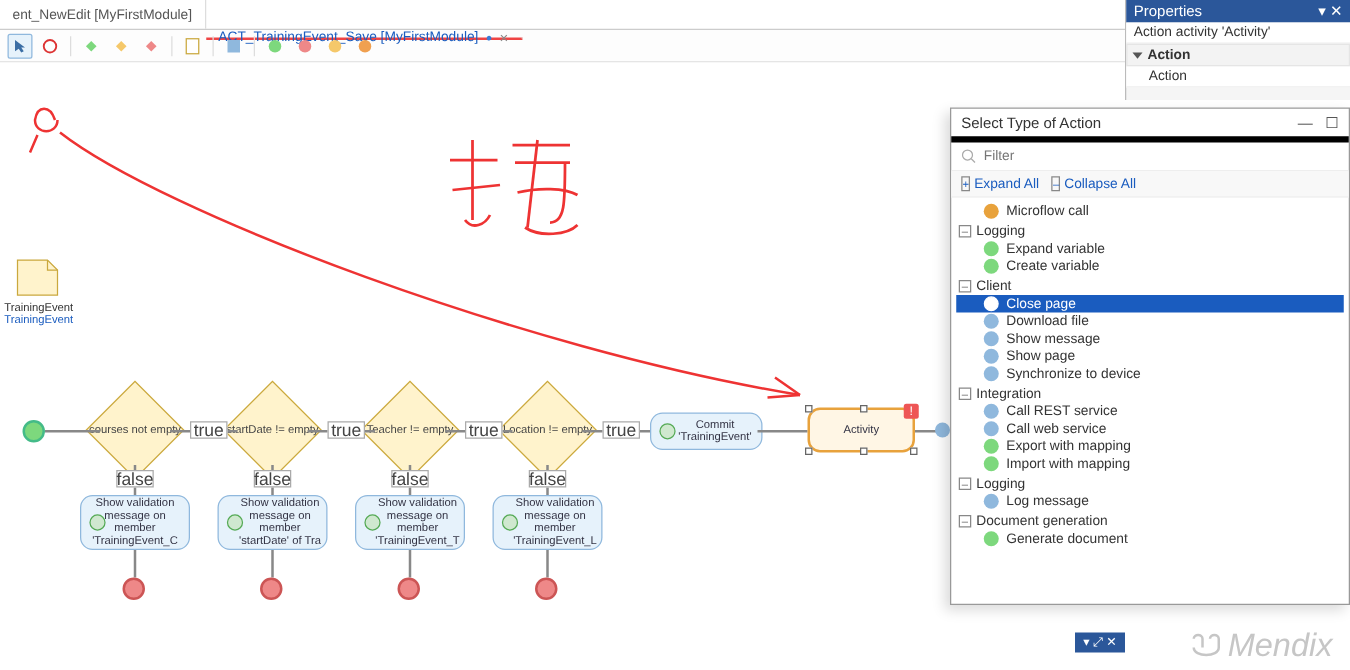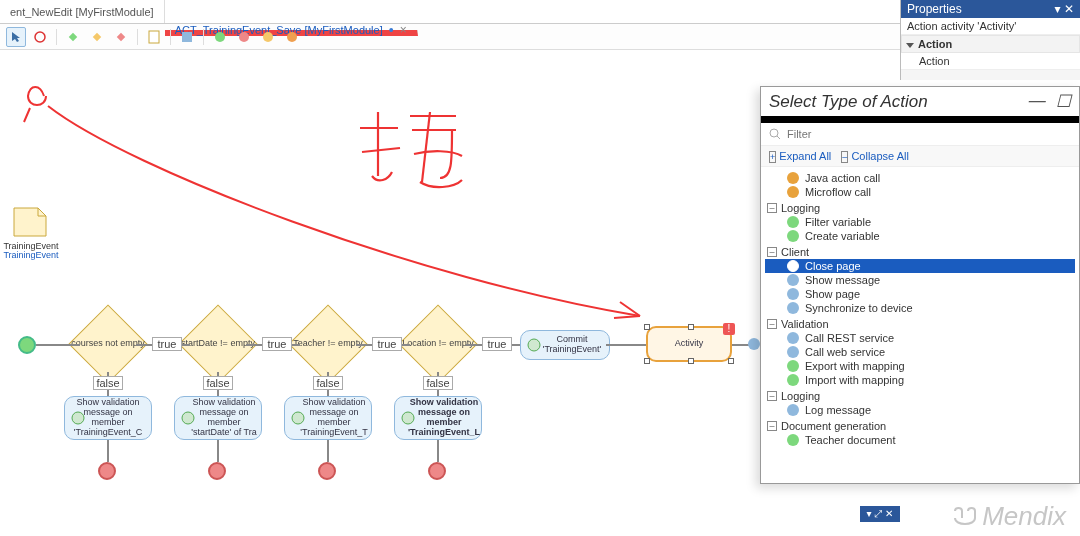--- a/index.html
+++ b/index.html
@@ -1,21 +1,21 @@
 <!DOCTYPE html>
 <html><head>
 <meta charset="utf-8">
 <style>
   * { box-sizing: border-box; font-family: "Segoe UI", Tahoma, sans-serif; }
   body { margin:0; width:1080px; height:536px; background:#fff; overflow:hidden; position:relative; font-size:11px; color:#333; }
   
   
   .tabs { display:flex; height:24px; background:#fff; border-bottom:1px solid #ccc; }
   .tab { display:flex; align-items:center; padding:0 10px; border-right:1px solid #ddd; gap:6px; font-size:11px; cursor:pointer;}
-  .tab.active { background:#fff; border-bottom:6px solid #ef4444; color:#000;margin-top:30px;}
+  .tab.active { background:#fff; border-bottom:2px solid #ef4444; color:#000;margin-top:30px;}
   .tab.inactive { color:#555;}
   .tab .close { color:#888; font-size:12px;}
   .tab .dirty { color:#3a7bd5; font-size:14px;}
   
   
   .toolbar { display:flex; align-items:center; height:26px; border-bottom:1px solid #ddd; padding:0 6px; gap:4px; background:#fdfdfd;}
   .tbtn { width:20px; height:20px; display:flex; align-items:center; justify-content:center; border-radius:2px; }
   .sep { width:1px; height:16px; background:#ddd; margin:0 2px;}
   .zoom-area { margin-left:auto; display:flex; align-items:center; gap:4px; color:#555;}
   .zoom-drop { width:14px; height:14px; border:1px solid #ccc; display:flex; align-items:center; justify-content:center;}
@@ -34,30 +34,30 @@
   
   .start-dot, .end-dot { position:absolute; width:18px; height:18px; border-radius:50%; border:2px solid #4b8; background:#7dd87d;}
   .end-dot { border-color:#c55; background:#e88;}
   .line-h { position:absolute; height:2px; background:#888;}
   .line-v { position:absolute; width:2px; background:#888;}
   
   .diamond { position:absolute; width:56px; height:56px; }
   .diamond .d-body { width:100%; height:100%; transform:rotate(45deg); background:#fff3cc; border:1px solid #caa83d;}
   .diamond .d-label { position:absolute; top:0; left:-12px; right:-12px; bottom:0; display:flex; align-items:center; justify-content:center; text-align:center; font-size:9px; line-height:1.05; color:#444;}
   
-  .tf-label { position:absolute; width:30px; height:14px; border:1px solid #aaa; background:#fff; font-size:11px; display:flex; align-items:center; justify-content:center; color:#444;}
+  .tf-label { position:absolute; width:30px; height:14px; border:1px solid #aaa; background:#fff; font-size:14px; display:flex; align-items:center; justify-content:center; color:#444;}
   
   .activity { position:absolute; background:#e6f2fb; border:1px solid #8fb8dd; border-radius:10px; font-size:9px; display:flex; align-items:center; justify-content:center; text-align:center; padding:4px; line-height:1.1; color:#334;}
   .act-icon { position:absolute; left:6px; top:50%; transform:translateY(-50%); width:14px; height:14px;}
   .activity.selected { border:2px solid #e8a23c; background:#fff6e5;}
   .sel-handle { position:absolute; width:6px; height:6px; border:1px solid #666; background:#fff;}
   
   
   .popup { position:absolute; right:0; top:86px; width:320px; height:398px; background:#fff; border:1px solid #999; box-shadow:-4px 4px 10px rgba(0,0,0,.15); display:flex; flex-direction:column;}
-  .popup-title { padding:4px 8px; font-size:17px; border-bottom:7px solid #000000; display:flex; align-items:center;font-style:italic;}
+  .popup-title { padding:4px 8px; font-size:12px; border-bottom:5px solid #000000; display:flex; align-items:center;}
   .popup-title .win-btns { margin-left:auto; display:flex; gap:10px; color:#555;}
   .filter-row { padding:4px 8px; display:flex; align-items:center; gap:4px; border-bottom:1px solid #eee;}
   .filter-input { flex:1; border:none; outline:none; font-size:11px; color:#888;}
   .expand-row { padding:4px 8px; display:flex; gap:10px; background:#f8f8f8; border-bottom:1px solid #eee; font-size:11px;}
   .expand-row span { color:#1a5cbf; cursor:pointer;}
   .tree { padding:4px 4px; overflow:auto; flex:1;}
   .grp { margin:2px 0;}
   .grp-h { display:flex; align-items:center; gap:4px; padding:1px 2px; font-size:11px; color:#333;}
   .boxicon { width:10px; height:10px; border:1px solid #888; font-size:9px; line-height:9px; text-align:center; color:#666;}
   .leaf { display:flex; align-items:center; gap:6px; padding:1px 2px 1px 22px; font-size:11px; color:#333;}
@@ -270,21 +270,21 @@
       <svg class="act-icon">
         <circle cx="7" cy="7" r="6" fill="#cfe8cf" stroke="#5a5"></circle>
       </svg>
       <span style="margin-left:12px">Show validation message on member 'TrainingEvent_T</span>
     </div>
   <div class="line-v" style="left:327px; top:390px; height:22px;"></div>
   <div class="end-dot" style="left:318px; top:412px;"></div>
 
   <div class="line-v" style="left:437px; top:322px; height:24px;"></div>
   <div class="tf-label" style="left:423px; top:326px;">false</div>
-  <div class="activity" style="left:394px; top:346px; width:88px; height:44px;font-weight:bold;">
+  <div class="activity" style="left:394px; top:346px; width:88px; height:44px;">
       <svg class="act-icon">
         <circle cx="7" cy="7" r="6" fill="#cfe8cf" stroke="#5a5"></circle>
       </svg>
       <span style="margin-left:12px">Show validation message on member 'TrainingEvent_L</span>
     </div>
   <div class="line-v" style="left:437px; top:390px; height:22px;"></div>
   <div class="end-dot" style="left:428px; top:412px;"></div>
 
   <svg class="ann">
     <path d="M44 46 C 40 34, 30 34, 28 46 C 28 58, 46 58, 46 46 M30 58 L24 72" stroke="#e33" fill="none" stroke-width="2"></path>
@@ -323,69 +323,69 @@
       </svg>
     <input class="filter-input" placeholder="Filter" style="">
   </div>
   <div class="expand-row">
     <span><span class="boxicon">+</span> <span>Expand All</span></span>
     <span><span class="boxicon">–</span> <span>Collapse All</span></span>
   </div>
   <div class="tree">
     <div class="leaf">
         <span class="li" style="background:#e8a23c"></span>
-        <span>Java action call</span>
-      </div>
-    <div class="leaf">
-        <span class="li" style="background:#e8a23c"></span>
         <span>Microflow call</span>
       </div>
 
     <div class="grp">
         <div class="grp-h">
           <span class="boxicon">–</span>
           <span>Logging</span>
         </div>
       <div class="leaf">
           <span class="li" style="background:#7dd87d"></span>
-          <span>Filter variable</span>
+          <span>Expand variable</span>
         </div>
       <div class="leaf">
           <span class="li" style="background:#7dd87d"></span>
           <span>Create variable</span>
         </div>
     </div>
 
     <div class="grp">
         <div class="grp-h">
           <span class="boxicon">–</span>
           <span>Client</span>
         </div>
       <div class="leaf sel">
           <span class="li" style="background:#fff;border:1px solid #fff"></span>
           <span>Close page</span>
         </div>
       <div class="leaf">
           <span class="li" style="background:#8fb8dd"></span>
+          <span>Download file</span>
+        </div>
+      <div class="leaf">
+          <span class="li" style="background:#8fb8dd"></span>
           <span>Show message</span>
         </div>
       <div class="leaf">
           <span class="li" style="background:#8fb8dd"></span>
           <span>Show page</span>
         </div>
       <div class="leaf">
           <span class="li" style="background:#8fb8dd"></span>
           <span>Synchronize to device</span>
         </div>
     </div>
 
     <div class="grp">
         <div class="grp-h">
           <span class="boxicon">–</span>
-          <span>Validation</span>
+          <span>Integration</span>
         </div>
       <div class="leaf">
           <span class="li" style="background:#8fb8dd"></span>
           <span>Call REST service</span>
         </div>
       <div class="leaf">
           <span class="li" style="background:#8fb8dd"></span>
           <span>Call web service</span>
         </div>
       <div class="leaf">
@@ -409,21 +409,21 @@
         </div>
     </div>
 
     <div class="grp">
         <div class="grp-h">
           <span class="boxicon">–</span>
           <span>Document generation</span>
         </div>
       <div class="leaf">
           <span class="li" style="background:#7dd87d"></span>
-          <span>Teacher document</span>
+          <span>Generate document</span>
         </div>
     </div>
   </div>
 </div>
 
 <div class="status-bar">▾ ⤢ ✕</div>
 
 <div class="watermark">
   <svg width="26" height="22">
       <path d="M3 5 C 3 1, 10 1, 10 5 L10 12 M16 5 C 16 1, 23 1, 23 5 L23 12 M3 12 C 3 20, 23 20, 23 12" fill="none" stroke="#c6c6c6" stroke-width="2"></path>

